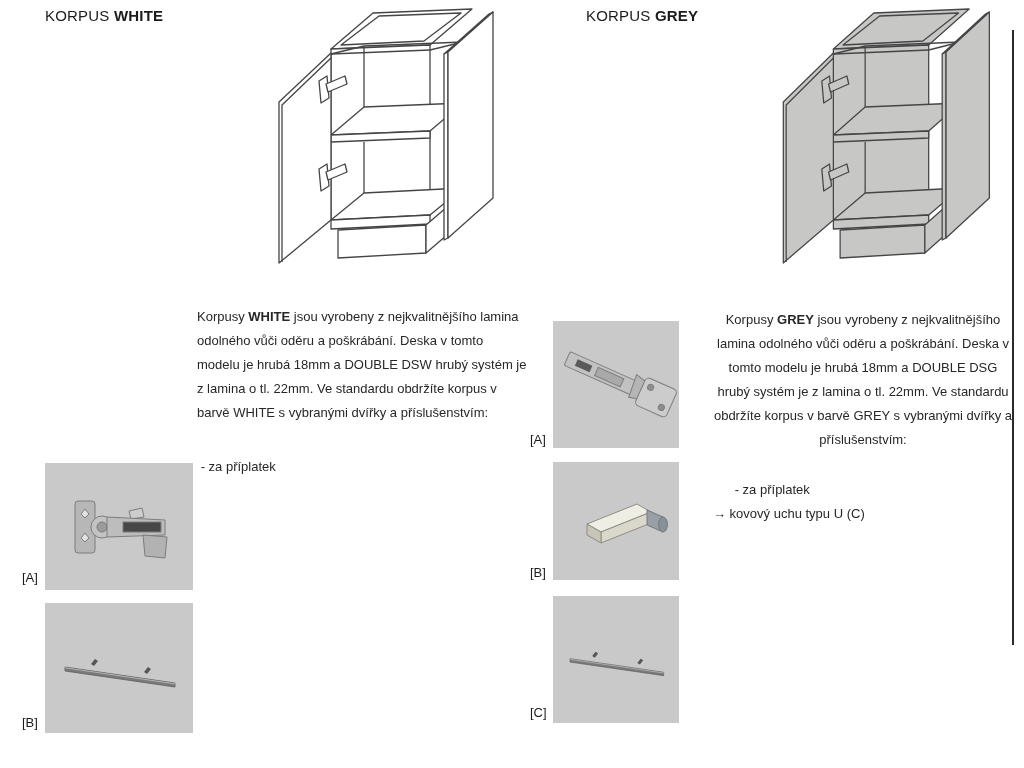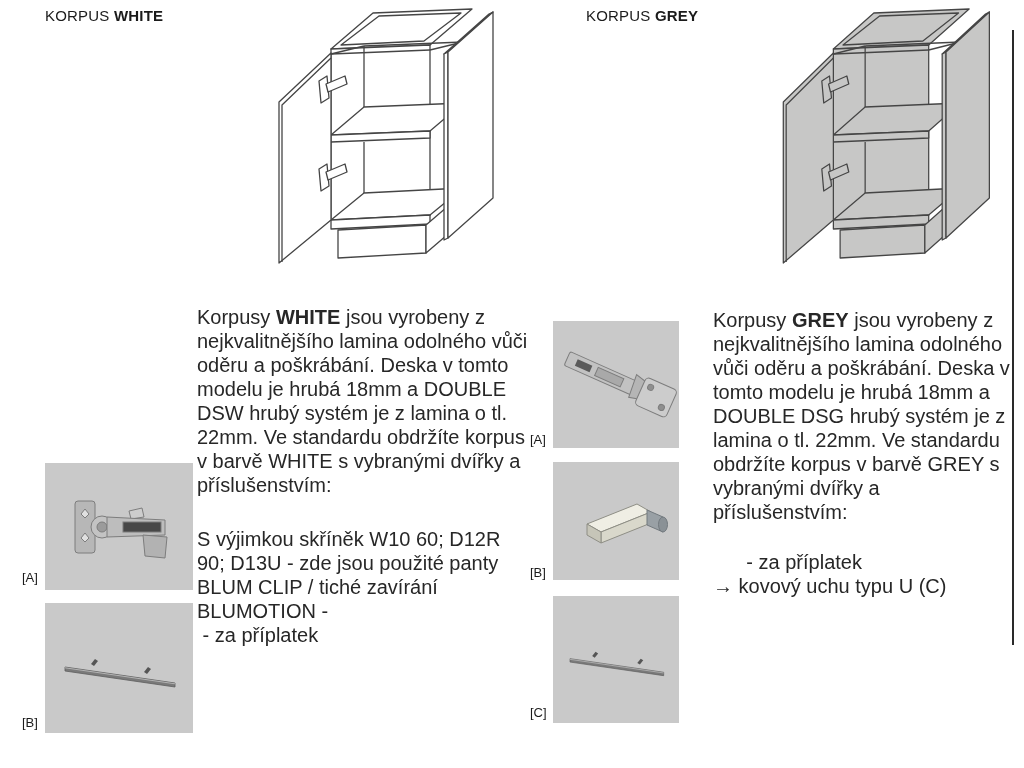--- a/index.html
+++ b/index.html
@@ -6,25 +6,25 @@
   body{
     width:1024px;height:768px;position:relative;overflow:hidden;
     background:#ffffff;color:#262626;
     font-family:"Liberation Sans", sans-serif;
   }
   .abs{position:absolute;}
   .title{
     font-size:15px;font-weight:400;color:#1b1b1b;margin:0;letter-spacing:.2px;
   }
   .title b{font-weight:700;}
-  .textcol{font-size:20px;line-height:24px;color:#272727;}
+  .textcol{font-size:13px;line-height:24px;color:#272727;}
   .intro{margin:0;}
   .intro b{font-weight:700;}
   .intro-white{margin-bottom:30px;}
-  .intro-grey{margin-bottom:26px;}
+  .intro-grey{margin-bottom:26px;text-align:center;}
   .bullet{white-space:pre-wrap;}
   .tag{font-size:13px;color:#1b1b1b;}
   .photo{
     position:absolute;margin:0;background:#c9c9c9;
     display:flex;align-items:center;justify-content:center;
   }
   .photo svg{width:100%;height:100%;}
   .cab{position:absolute;}
   .cab-white{--panel:#ffffff;}
   .cab-grey{--panel:#c7c7c6;}
@@ -102,21 +102,20 @@
       <line x1="20" y1="64.8" x2="130" y2="80.8" stroke="#b3b3b3" stroke-width="1"></line>
       <polygon points="46,61 50,56 53,58 49,63" fill="#555555"></polygon>
       <polygon points="99,69 103,64 106,66 102,71" fill="#555555"></polygon>
     </svg>
   </figure>
   <span class="tag abs" style="left:22px;top:715px;">[B]</span>
 
   <div class="textcol abs" style="left:197px;top:305px;width:332px;">
     <p class="intro intro-white"><span>Korpusy </span><b>WHITE</b><span> jsou vyrobeny z nejkvalitnějšího lamina odolného vůči oděru a poškrábání. Deska v tomto modelu je hrubá 18mm a DOUBLE DSW hrubý systém je z lamina o tl. 22mm. Ve standardu obdržíte korpus v barvě WHITE s vybranými dvířky a příslušenstvím:</span></p>
     <div>
-      <div class="bullet">S výjimkou skříněk W10 60; D12R 90; D13U - zde jsou použité panty BLUM CLIP / tiché zavírání BLUMOTION -</div>
       <div class="bullet"> - za příplatek</div>
     </div>
   </div>
 </section>
 
 <section>
 
   <h2 class="title abs" style="left:586px;top:7px;"><span>KORPUS </span><b>GREY</b></h2>
 
   <svg class="cab cab-grey" style="left:765px;top:5px;" width="260" height="280" viewBox="0 0 270 280" preserveAspectRatio="none">

